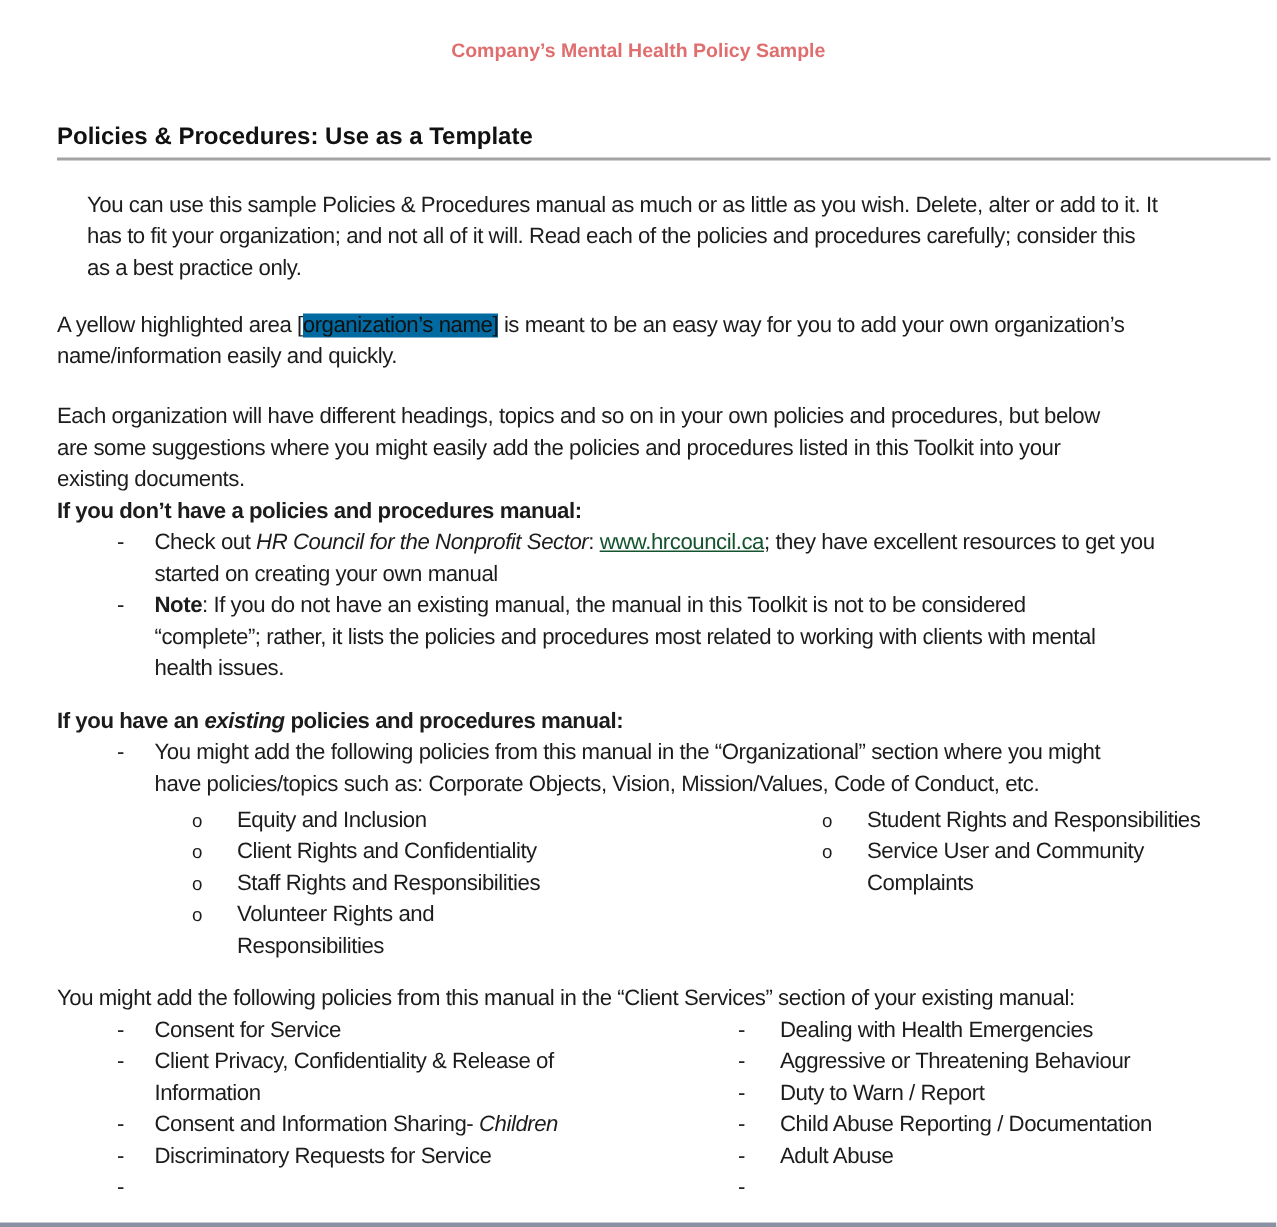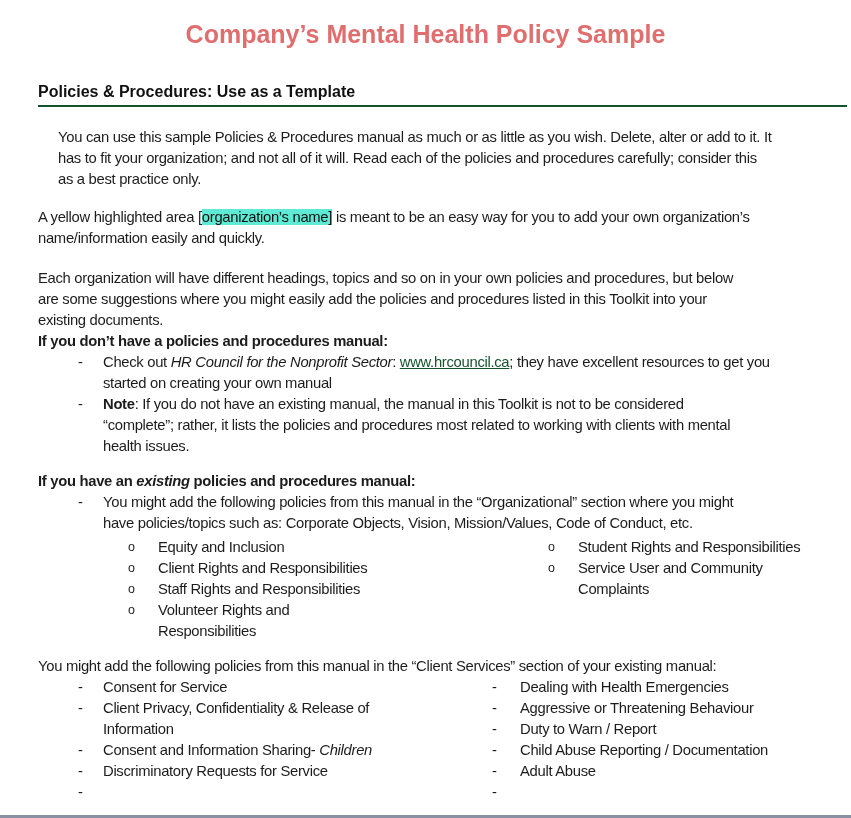--- a/index.html
+++ b/index.html
@@ -13,48 +13,48 @@
     color: #1c1c1c;
     position: relative;
     overflow: hidden;
   }
   .content { padding: 0 30px 0 38px; }
 
   .doc-title {
     padding-top: 22px;
     text-align: center;
     font-weight: bold;
-    font-size: 25px;
+    font-size: 13px;
     letter-spacing: 0;
     color: #e06e6e;
     line-height: 24px;
   }
 
   .section-heading {
     margin: 35px -26px 0 0;
     font-weight: bold;
     font-size: 16px;
     letter-spacing: 0;
     line-height: 21px;
     color: #111;
     padding-bottom: 3px;
-    border-bottom: 2px solid #14532d;
+    border-bottom: 2px solid #a3a3a3;
   }
 
   p { margin: 0; white-space: pre-line; }
   .mt-para1 { margin-top: 20px; margin-left: 20px; }
   .mt-para2 { margin-top: 17px; }
   .mt-para3 { margin-top: 19px; }
 
   .bold-head { font-weight: bold; }
   .mt-head1 { }
   .mt-head2 { margin-top: 14px; }
   .mt-intro { margin-top: 14px; }
 
-  .hl { background: #5eead4; color: #111; }
+  .hl { background: #0369a1; color: #111; }
   i { font-style: italic; }
   b { font-weight: bold; }
   a.link { color: #14532d; text-decoration: underline; cursor: pointer; }
 
   .li { display: flex; align-items: flex-start; }
   .li .text { flex: 1; white-space: pre-line; }
 
   
   .dash-list .marker { flex: none; margin-left: 40px; width: 25px; }
 
@@ -125,21 +125,21 @@
     </div>
 
     <div class="two-col mt-subcols">
       <div class="col-l">
         <div class="li o-item">
           <span class="marker">o</span>
           <span class="text">Equity and Inclusion</span>
         </div>
         <div class="li o-item">
           <span class="marker">o</span>
-          <span class="text">Client Rights and Responsibilities</span>
+          <span class="text">Client Rights and Confidentiality</span>
         </div>
         <div class="li o-item">
           <span class="marker">o</span>
           <span class="text">Staff Rights and Responsibilities</span>
         </div>
         <div class="li o-item">
           <span class="marker">o</span>
           <span class="text">Volunteer Rights and
 Responsibilities</span>
         </div>

